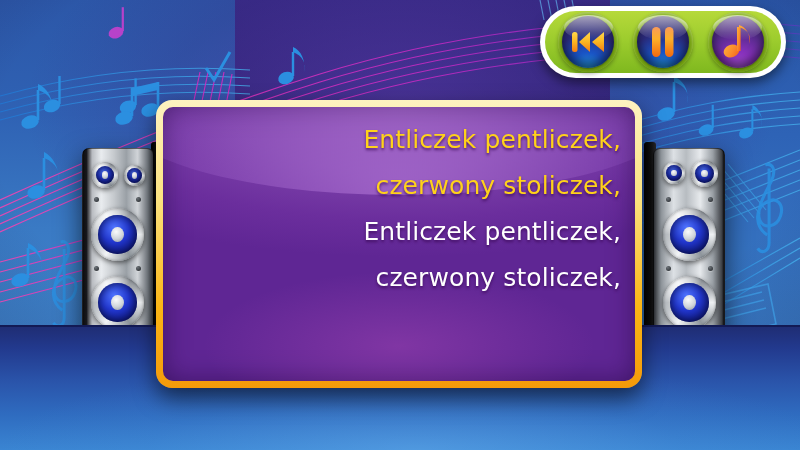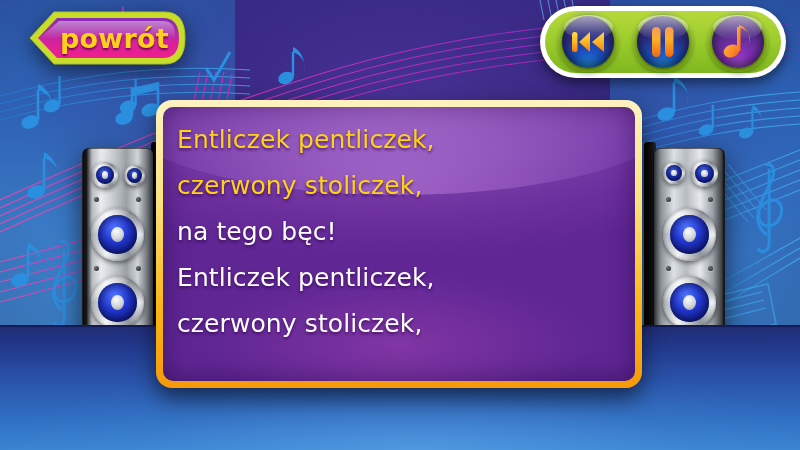--- a/index.html
+++ b/index.html
@@ -143,21 +143,21 @@
   }
   .panel-glow {
     position:absolute; left:8%; bottom:-40px; width:84%; height:150px;
     background:radial-gradient(ellipse at 50% 50%, rgba(205,90,200,.30) 0%, rgba(160,60,170,0) 70%);
   }
   .lyrics {
     position:absolute; inset:0; padding:10px 14px 0;
     display:flex; flex-direction:column; align-items:center;
   }
   .lyr-line {
-    width:100%; text-align:left;
+    width:100%; text-align:right;
     font-family:"DejaVu Sans", sans-serif;
     font-size:25px; line-height:46px; font-weight:500;
     letter-spacing:.1px; white-space:nowrap;
   }
   .lyr-hi  { color:#ffd21a; text-shadow:0 2px 3px rgba(55,5,80,.75); }
   .lyr-off { color:#ffffff; text-shadow:0 2px 3px rgba(55,5,80,.75); }
 </style>
 </head>
 <body>
 
@@ -410,40 +410,20 @@
     <div class="screw" style="left:13px; top:118px;"></div>
     <div class="screw" style="left:55px; top:118px;"></div>
     <div class="screw" style="left:13px; top:192px;"></div>
     <div class="screw" style="left:55px; top:192px;"></div>
   </div>
 
   <div class="floor"></div>
   <div class="floor-edge"></div>
   <div class="floor-sheen"></div>
 
-  <div class="powrot">
-    <svg width="165" height="60" viewBox="0 0 165 60">
-      <defs>
-        <linearGradient id="powrotFill" x1="0" y1="0" x2="0" y2="1">
-          <stop offset="0%" stop-color="#8b2bb4"></stop>
-          <stop offset="38%" stop-color="#b32aa8"></stop>
-          <stop offset="62%" stop-color="#d8229c"></stop>
-          <stop offset="100%" stop-color="#ee1f8b"></stop>
-        </linearGradient>
-        <linearGradient id="powrotGloss" x1="0" y1="0" x2="0" y2="1">
-          <stop offset="0%" stop-color="#ffffff" stop-opacity=".42"></stop>
-          <stop offset="100%" stop-color="#ffffff" stop-opacity="0"></stop>
-        </linearGradient>
-      </defs>
-      <path d="M30,4 L141,4 Q161,4 161,30 Q161,56 141,56 L30,56 L6,30 Z" fill="#c8dd2b" stroke="#aac520" stroke-width="1"></path>
-      <path d="M33,10 L139,10 Q155,10 155,30 Q155,50 139,50 L33,50 L14,30 Z" fill="url(#powrotFill)"></path>
-      <path d="M35,13 L138,13 Q151,13 151,26 L151,30 Q100,24 36,31 L17,29 Z" fill="url(#powrotGloss)"></path>
-    </svg>
-    <div class="powrot-label">powrót</div>
-  </div>
 
   <div class="transport">
     <div class="transport-inner">
 
       <div class="tbtn">
         <div class="tbtn-face face-blue"></div>
         <div class="gloss"></div>
         <svg width="34" height="26" viewBox="0 0 34 26">
           <defs>
             <linearGradient id="gOrange" x1="0" y1="0" x2="0" y2="1">
@@ -494,20 +474,19 @@
     </div>
   </div>
 
   <div class="panel">
     <div class="panel-inner">
       <div class="panel-arc"></div>
       <div class="panel-glow"></div>
       <div class="lyrics">
         <div class="lyr-line lyr-hi">Entliczek pentliczek,</div>
         <div class="lyr-line lyr-hi">czerwony stoliczek,</div>
-        <div class="lyr-line lyr-off">na tego bęc!</div>
         <div class="lyr-line lyr-off">Entliczek pentliczek,</div>
         <div class="lyr-line lyr-off">czerwony stoliczek,</div>
       </div>
     </div>
   </div>
 
 </div>
 
 </body></html>

